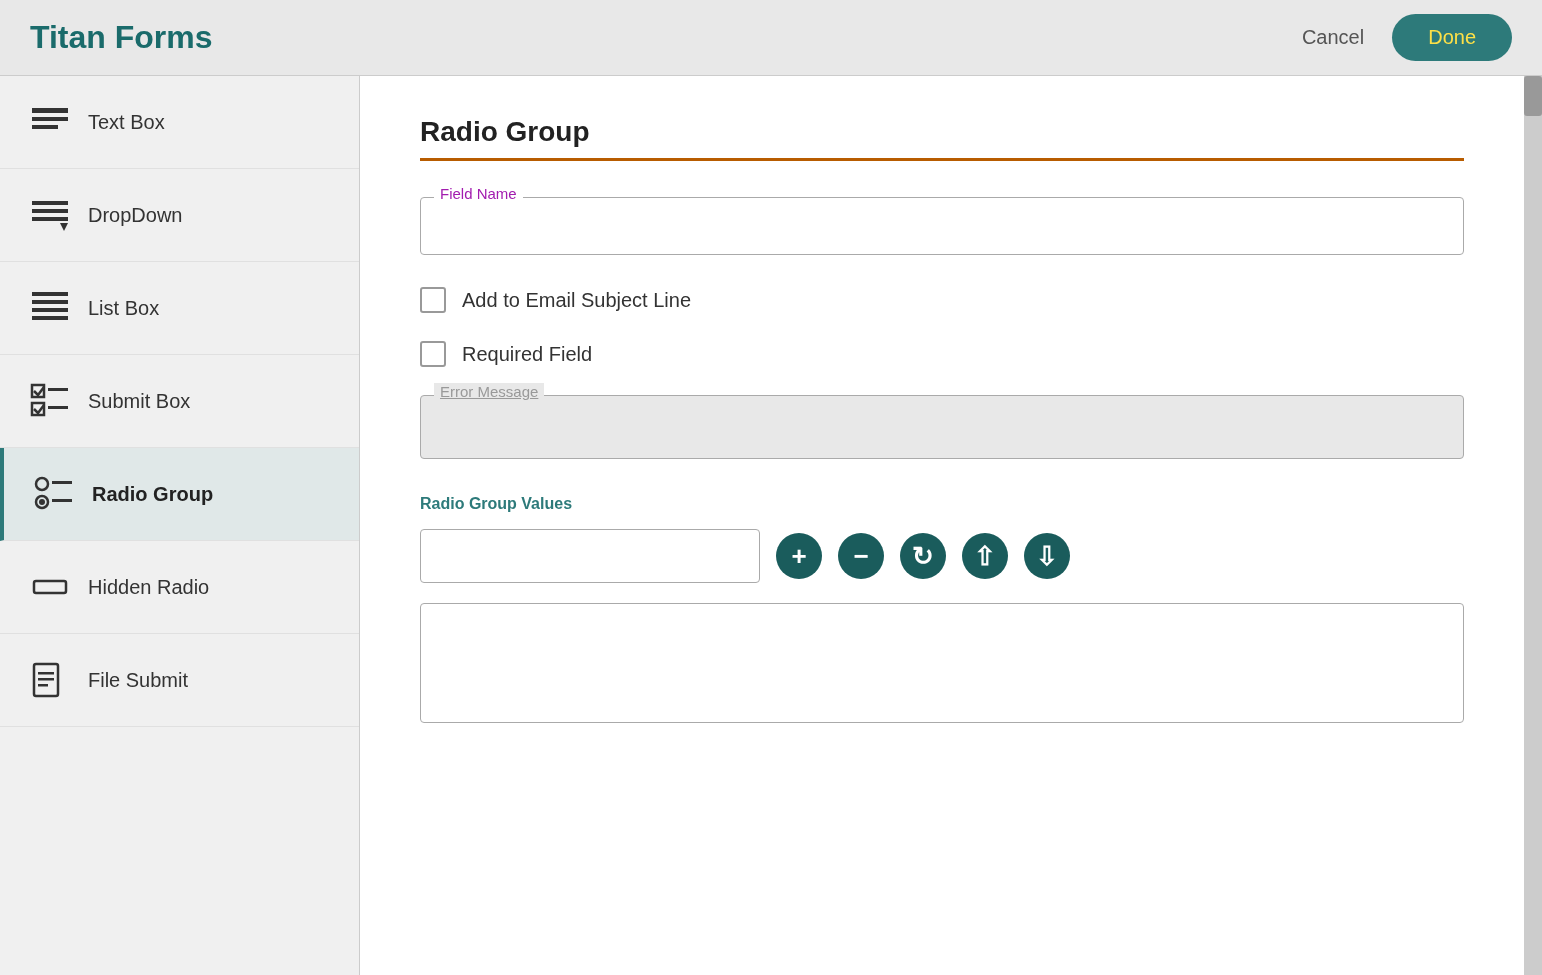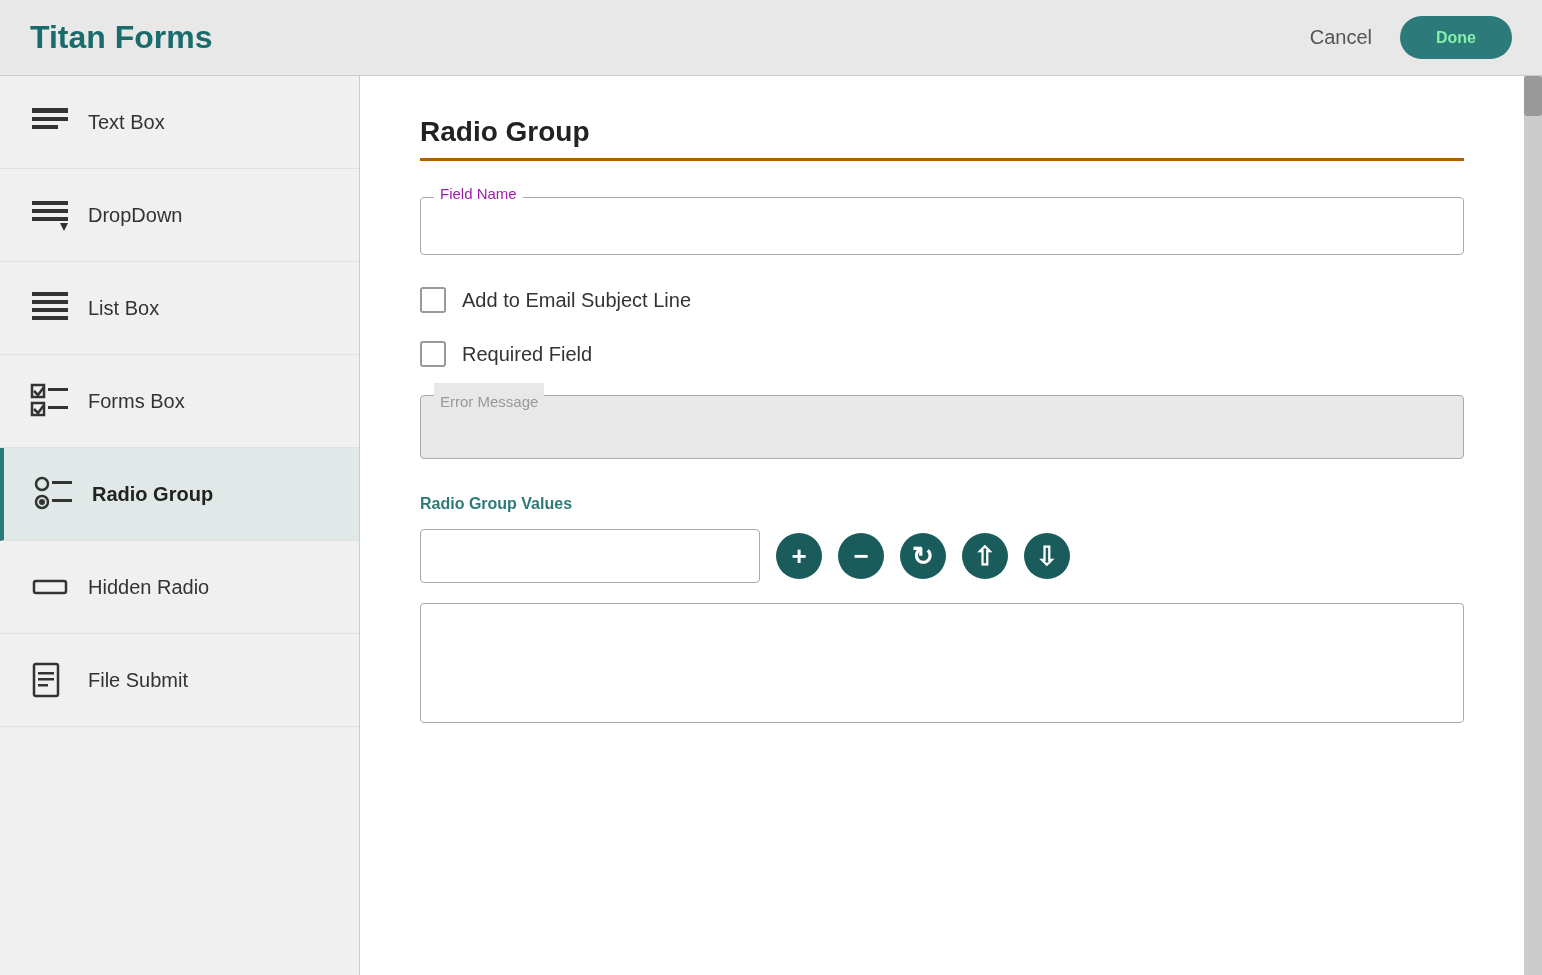--- a/index.html
+++ b/index.html
@@ -36,25 +36,25 @@
     .cancel-btn {
       background: transparent;
       border: none;
       font-size: 20px;
       color: #555;
       cursor: pointer;
       padding: 10px 16px;
     }
     .done-btn {
       background: #2d7a7a;
-      color: #86efac;
+      color: #fde047;
       border: none;
       border-radius: 30px;
-      font-size: 16px;
-      font-weight: 700;
+      font-size: 20px;
+      font-weight: 400;
       padding: 12px 36px;
       cursor: pointer;
     }
 
     
     .main {
       display: flex;
       flex: 1;
       overflow: hidden;
     }
@@ -170,24 +170,25 @@
     
     .error-field-group {
       position: relative;
       margin-bottom: 36px;
     }
     .error-field-label {
       position: absolute;
       top: -12px;
       left: 14px;
       background: #e8e8e8;
-      padding: 10px 6px;
+      padding: 0 6px;
       font-size: 15px;
       color: #999;
       font-weight: 500;
+      text-decoration: underline;
     }
     .error-field-input {
       width: 100%;
       border: 1.5px solid #aaa;
       border-radius: 4px;
       padding: 18px 16px;
       font-size: 17px;
       background: #e8e8e8;
       color: #aaa;
       outline: none;
@@ -300,21 +301,21 @@
 
     <div class="sidebar-item">
       <svg class="icon-svg" viewBox="0 0 40 40">
         <rect x="2" y="4" width="12" height="12" fill="none" stroke="#333" stroke-width="2.5"></rect>
         <polyline points="4,10 8,14 14,6" fill="none" stroke="#333" stroke-width="2.5"></polyline>
         <rect x="18" y="7" width="20" height="3" fill="#333"></rect>
         <rect x="2" y="22" width="12" height="12" fill="none" stroke="#333" stroke-width="2.5"></rect>
         <polyline points="4,28 8,32 14,24" fill="none" stroke="#333" stroke-width="2.5"></polyline>
         <rect x="18" y="25" width="20" height="3" fill="#333"></rect>
       </svg>
-      <span class="sidebar-item-label">Forms Box</span>
+      <span class="sidebar-item-label">Submit Box</span>
     </div>
 
     <div class="sidebar-item active">
       <svg class="icon-svg" viewBox="0 0 40 40">
         <circle cx="8" cy="10" r="6" fill="none" stroke="#333" stroke-width="2.5"></circle>
         <rect x="18" y="7" width="20" height="3" fill="#333"></rect>
         <circle cx="8" cy="28" r="6" fill="none" stroke="#333" stroke-width="2.5"></circle>
         <circle cx="8" cy="28" r="3" fill="#333"></circle>
         <rect x="18" y="25" width="20" height="3" fill="#333"></rect>
       </svg>

